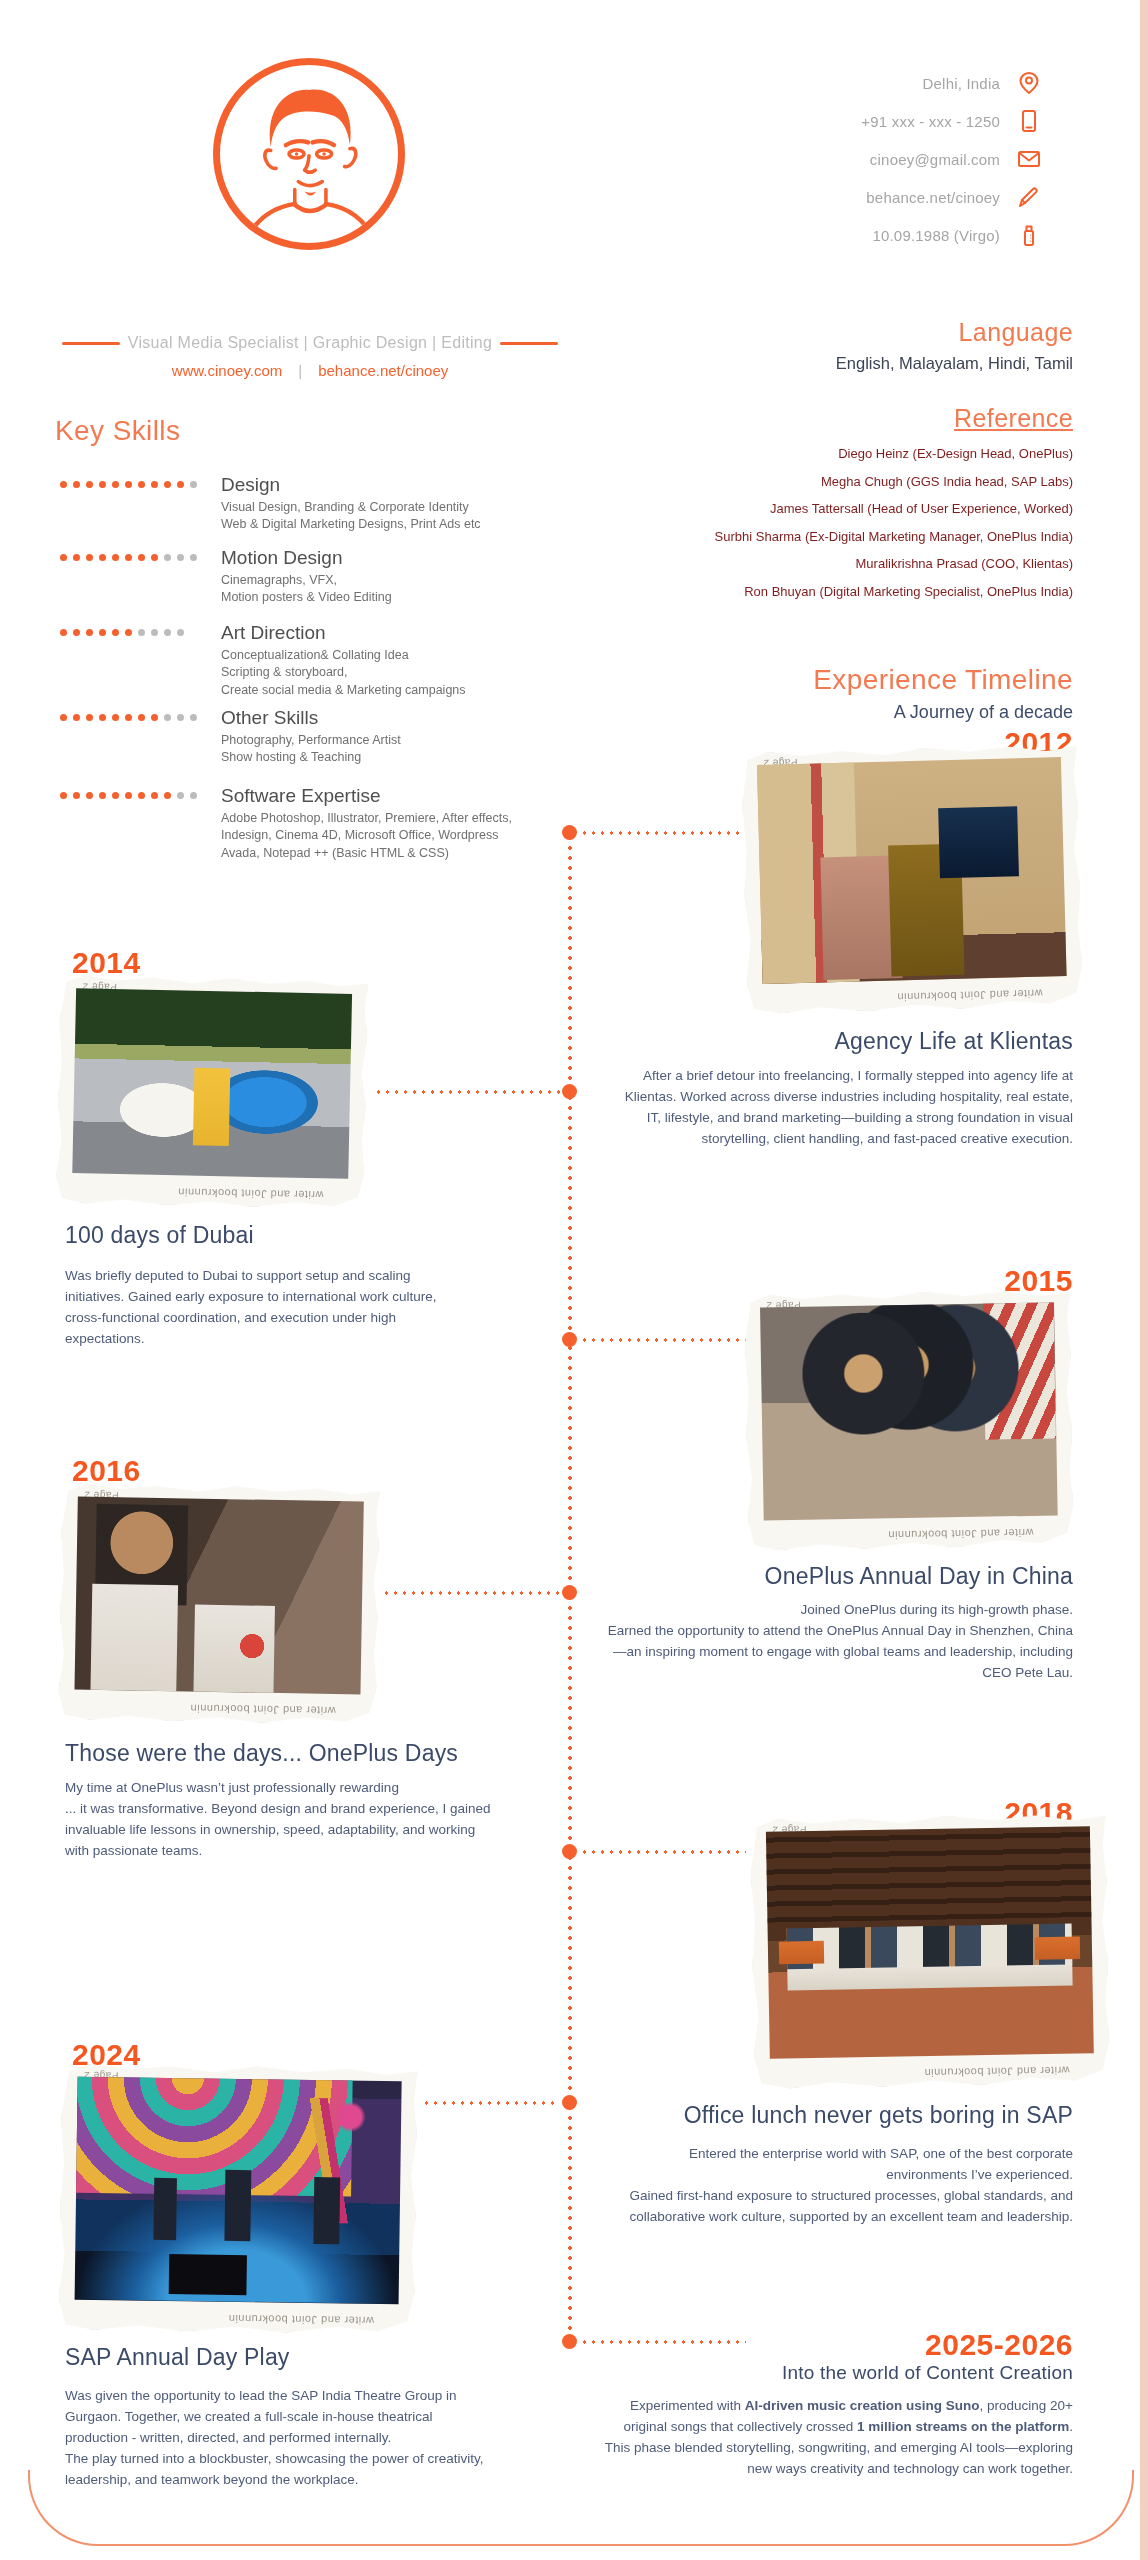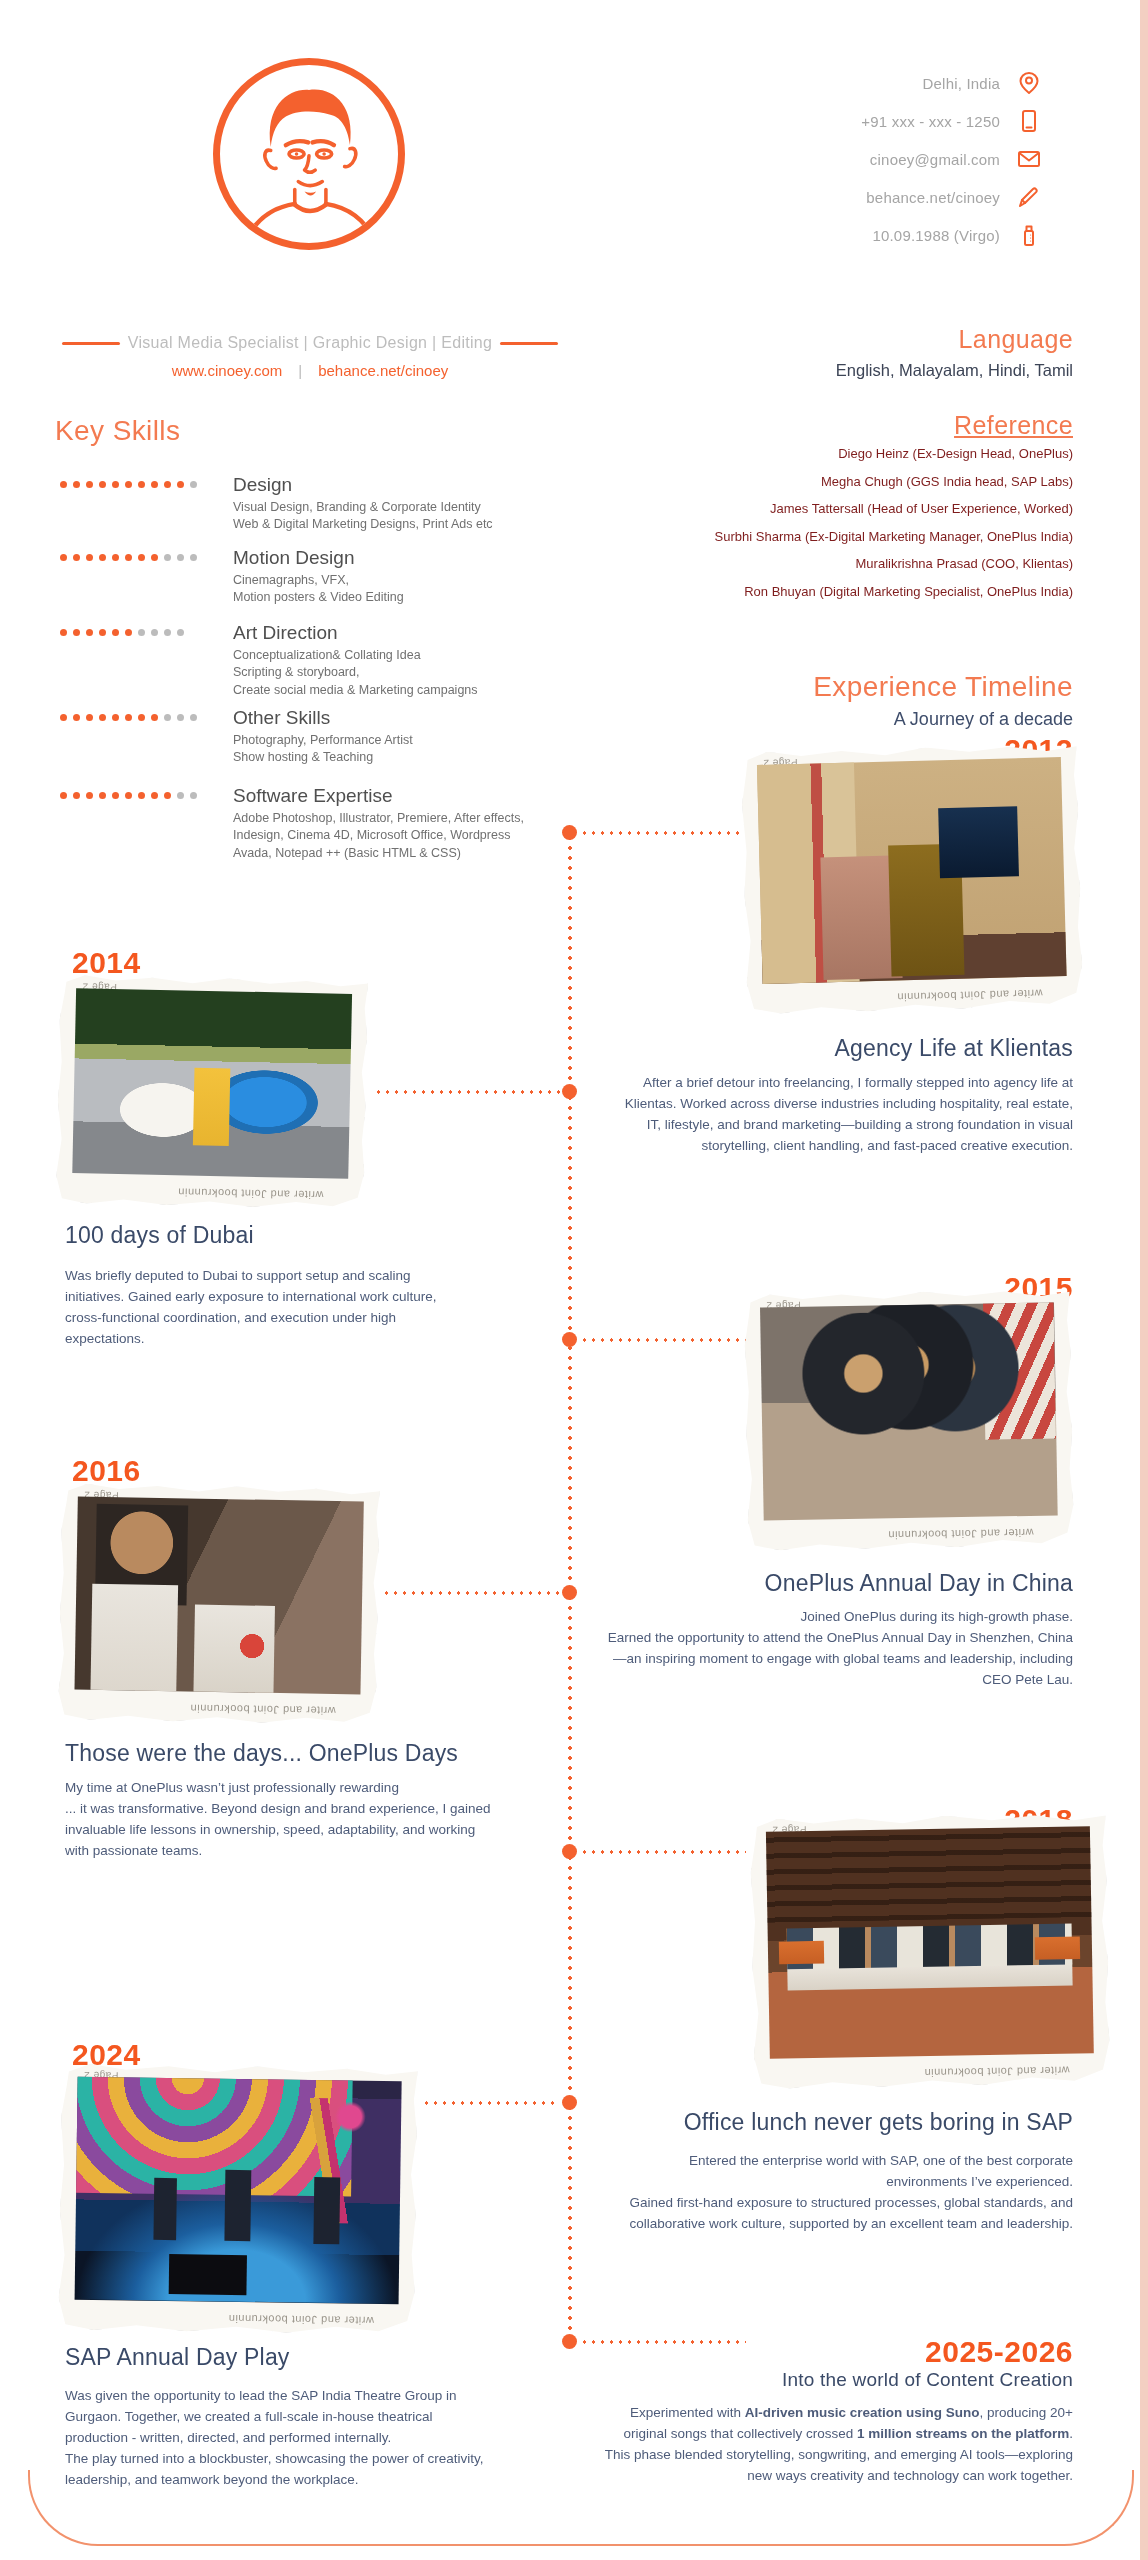--- a/index.html
+++ b/index.html
@@ -1,20 +1,20 @@
 <!DOCTYPE html>
 <html><head>
 <meta charset="utf-8">
 <style>
   html,body{margin:0;padding:0;background:#ffffff;}
   body{font-family:"Liberation Sans","DejaVu Sans",sans-serif;}
   #page{position:relative;width:1148px;height:2560px;background:#ffffff;overflow:hidden;}
 
   .abs{position:absolute;}
-  .r{text-align:right;margin-top:7px;}
+  .r{text-align:right;}
   .pre{white-space:pre-line;}
 
   
   #avatar-wrap{left:213px;top:58px;width:178px;height:178px;border:7px solid #f4612e;border-radius:50%;background:#fff;overflow:hidden;}
   #avatar-wrap svg{width:100%;height:100%;display:block;}
   #name{left:10px;top:270px;width:600px;text-align:center;font-size:36px;font-weight:700;color:#26262a;letter-spacing:.5px;}
   #tagline-row{left:10px;top:334px;width:600px;display:flex;align-items:center;justify-content:center;gap:8px;}
   .dash{width:58px;height:3px;background:#f4612e;border-radius:2px;flex:0 0 auto;}
   #tagline{font-size:16px;color:#bdbdbd;letter-spacing:.3px;white-space:nowrap;}
   #links-row{left:10px;top:362px;width:600px;text-align:center;font-size:15px;color:#f4612e;}
@@ -23,21 +23,21 @@
 
   
   .c-row{right:106px;display:flex;align-items:center;justify-content:flex-end;gap:16px;height:30px;}
   .c-text{font-size:15px;color:#a5a5a5;letter-spacing:.2px;}
   .c-icon{width:26px;height:26px;flex:0 0 auto;}
   .c-icon svg{width:26px;height:26px;display:block;}
 
   
   .sec-h{color:#f37a50;letter-spacing:.4px;font-weight:500;}
   #skills-h{left:55px;top:415px;font-size:28px;}
-  .skill{left:60px;display:flex;align-items:flex-start;gap:30px;width:470px;}
+  .skill{left:60px;display:flex;align-items:flex-start;gap:18px;width:470px;}
   .dots{display:flex;gap:6px;margin-top:7px;flex:0 0 143px;}
   .dot{width:7px;height:7px;border-radius:50%;background:#bcbcbc;flex:0 0 auto;}
   .dot.on{background:#f4612e;}
   .skill-name{font-size:19px;color:#4f4f4f;line-height:1.15;}
   .skill-desc{font-size:12.5px;color:#707070;line-height:1.4;margin-top:3px;}
 
   
   #lang-h{right:75px;top:318px;font-size:25px;}
   #lang-v{right:75px;top:354px;font-size:16.5px;color:#3c4456;}
   #ref-h{right:75px;top:404px;font-size:25px;text-decoration:underline;}

